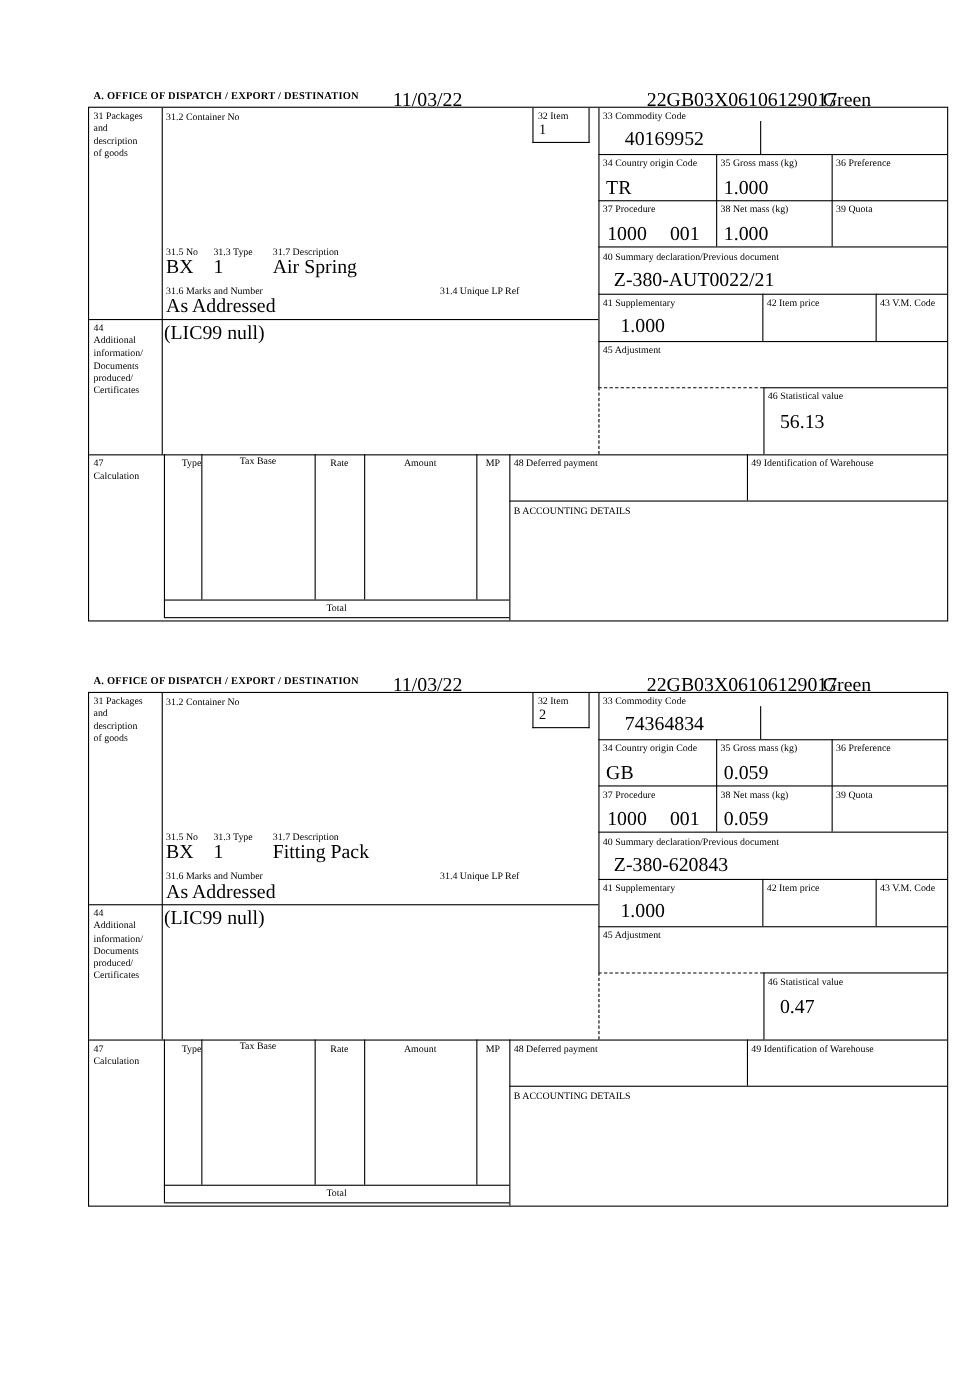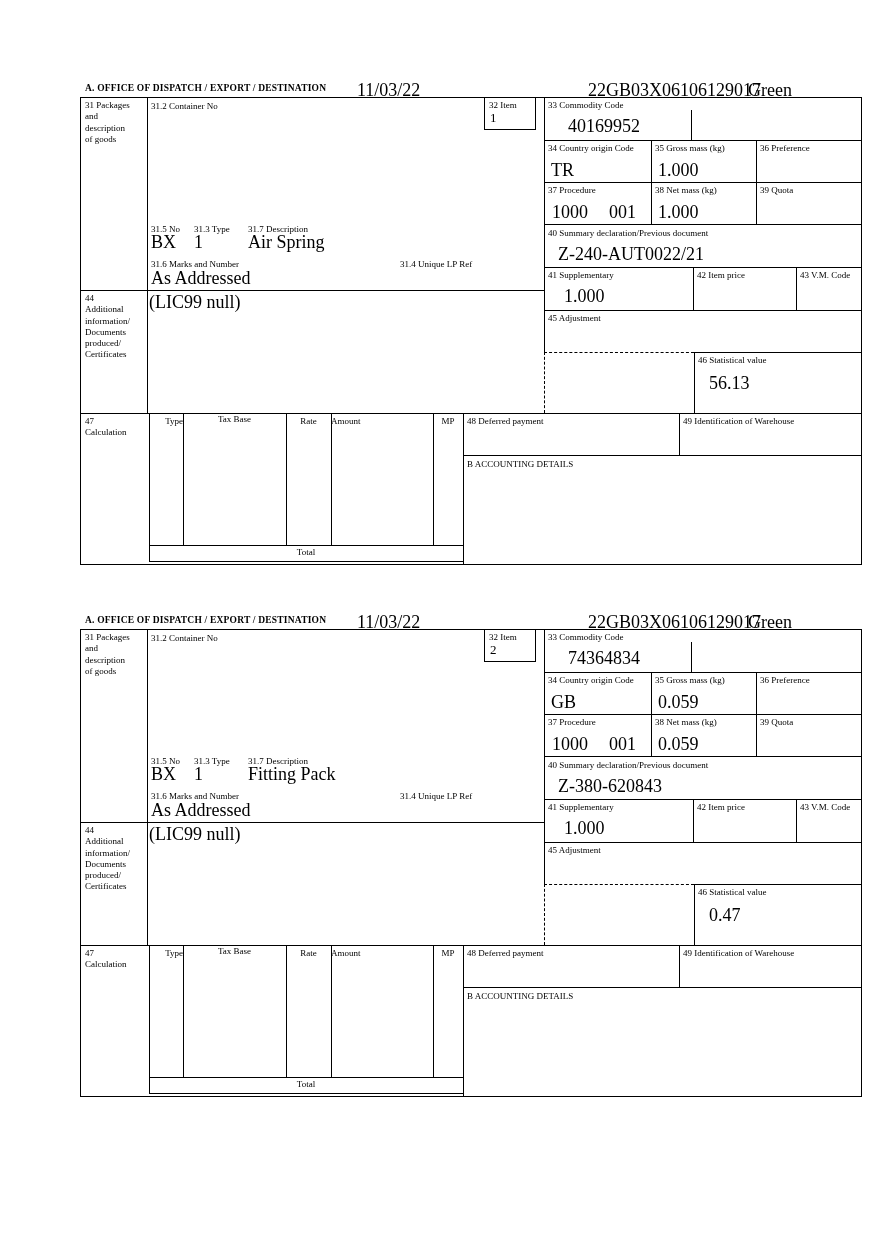--- a/index.html
+++ b/index.html
@@ -93,21 +93,21 @@
   .vdesc{left:167px;top:135px}
   .p31_6{left:70px;top:161px}
   .p31_4{left:319px;top:161px}
   .vmarks{left:70px;top:171px}
   .p44{left:4px;top:195px;width:58px}
   .v44{left:68px;top:195px}
   .p47{left:4px;top:318px;width:58px}
   .t-type{left:68px;top:318px;width:34px;text-align:right}
   .t-taxbase{left:102px;top:316px;width:103px;text-align:center}
   .t-rate{left:205px;top:318px;width:45px;text-align:center}
-  .t-amount{left:250px;top:318px;width:102px;}
+  .t-amount{left:250px;top:318px;width:102px;text-align:center}
   .t-mp{left:352px;top:318px;width:30px;text-align:center}
   .t-total{left:68px;top:449px;width:314px;text-align:center}
   .p48{left:386px;top:318px}
   .p49{left:602px;top:318px}
   .pB{left:386px;top:361px;font-weight:normal}
 </style>
 </head>
 <body>
 
 <div class="page">
@@ -166,21 +166,21 @@
       <div class="lbl p35">35 Gross mass (kg)</div>
       <div class="val v35">1.000</div>
       <div class="lbl p36">36 Preference</div>
       <div class="lbl p37">37 Procedure</div>
       <div class="val v37a">1000</div>
       <div class="val v37b">001</div>
       <div class="lbl p38">38 Net mass (kg)</div>
       <div class="val v38">1.000</div>
       <div class="lbl p39">39 Quota</div>
       <div class="lbl p40">40 Summary declaration/Previous document</div>
-      <div class="val v40">Z-240-AUT0022/21</div>
+      <div class="val v40">Z-380-AUT0022/21</div>
       <div class="lbl p41">41 Supplementary</div>
       <div class="val v41">1.000</div>
       <div class="lbl p42">42 Item price</div>
       <div class="lbl p43">43 V.M. Code</div>
       <div class="lbl p45">45 Adjustment</div>
       <div class="lbl p46">46 Statistical value</div>
       <div class="val v46">56.13</div>
 
       <div class="lbl p31_5">31.5 No</div>
       <div class="lbl p31_3">31.3 Type</div>

